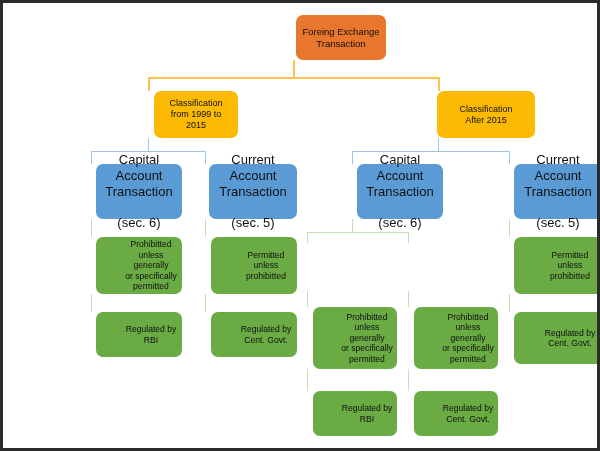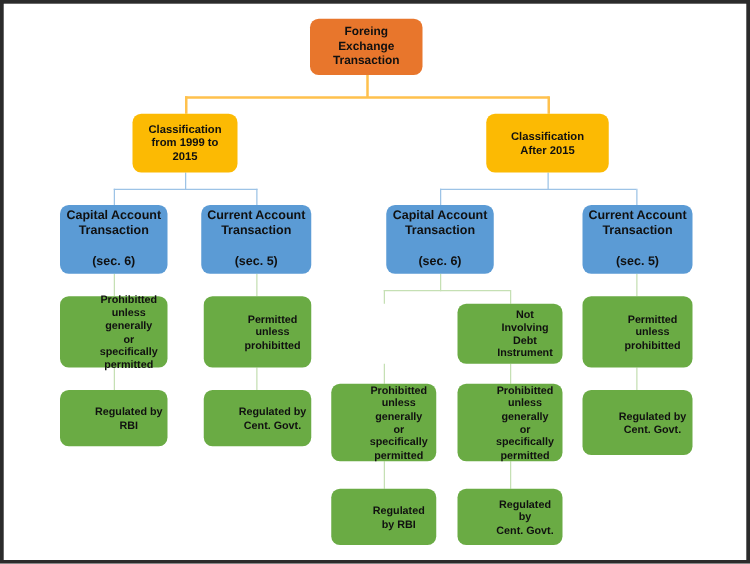--- a/index.html
+++ b/index.html
@@ -26,29 +26,30 @@
     background: #ffffff;
   }
   .node {
     position: absolute;
     box-sizing: border-box;
     border-radius: 7px;
     display: flex;
     align-items: center;
     justify-content: center;
     text-align: center;
-    font-weight: bold;
+    font-weight: normal;
     color: #101010;
     line-height: 1.22;
     padding: 2px 4px;
     white-space: pre-line;
+    margin-left: 48px;
   }
   .node.orange { background: #e8762c; font-size: 9.5px; }
   .node.yellow { background: #fcba03; font-size: 9px; }
-  .node.blue   { background: #5b9bd5; font-size: 10px; }
+  .node.blue   { background: #5b9bd5; font-size: 13px; }
   .node.green  { background: #6aab44; font-size: 8.6px; padding-left: 28px; }
 
   .conn {
     position: absolute;
     box-sizing: border-box;
   }
   .conn.v { width: 1px; }
   .conn.h { height: 1px; }
   .c-orange { background: #ffc14d; }
   .c-blue   { background: #9dc3e6; }
@@ -119,22 +120,20 @@
 Transaction
 
 (sec. 5)</div>
 
     <div class="node green" style="left:45px; top:234px; width:86px; height:57px;">Prohibitted
 unless generally
 or specifically
 permitted</div>
     <div class="node green" style="left:160px; top:234px; width:86px; height:57px;">Permitted unless
 prohibitted</div>
-    <div class="node green" style="left:363px; top:240px; width:84px; height:48px;">Not Involving
-Debt Instrument</div>
     <div class="node green" style="left:463px; top:234px; width:88px; height:57px;">Permitted unless
 prohibitted</div>
 
     <div class="node green" style="left:45px; top:309px; width:86px; height:45px;">Regulated by RBI</div>
     <div class="node green" style="left:160px; top:309px; width:86px; height:45px;">Regulated by
 Cent. Govt.</div>
     <div class="node green" style="left:262px; top:304px; width:84px; height:62px;">Prohibitted
 unless generally
 or specifically
 permitted</div>

